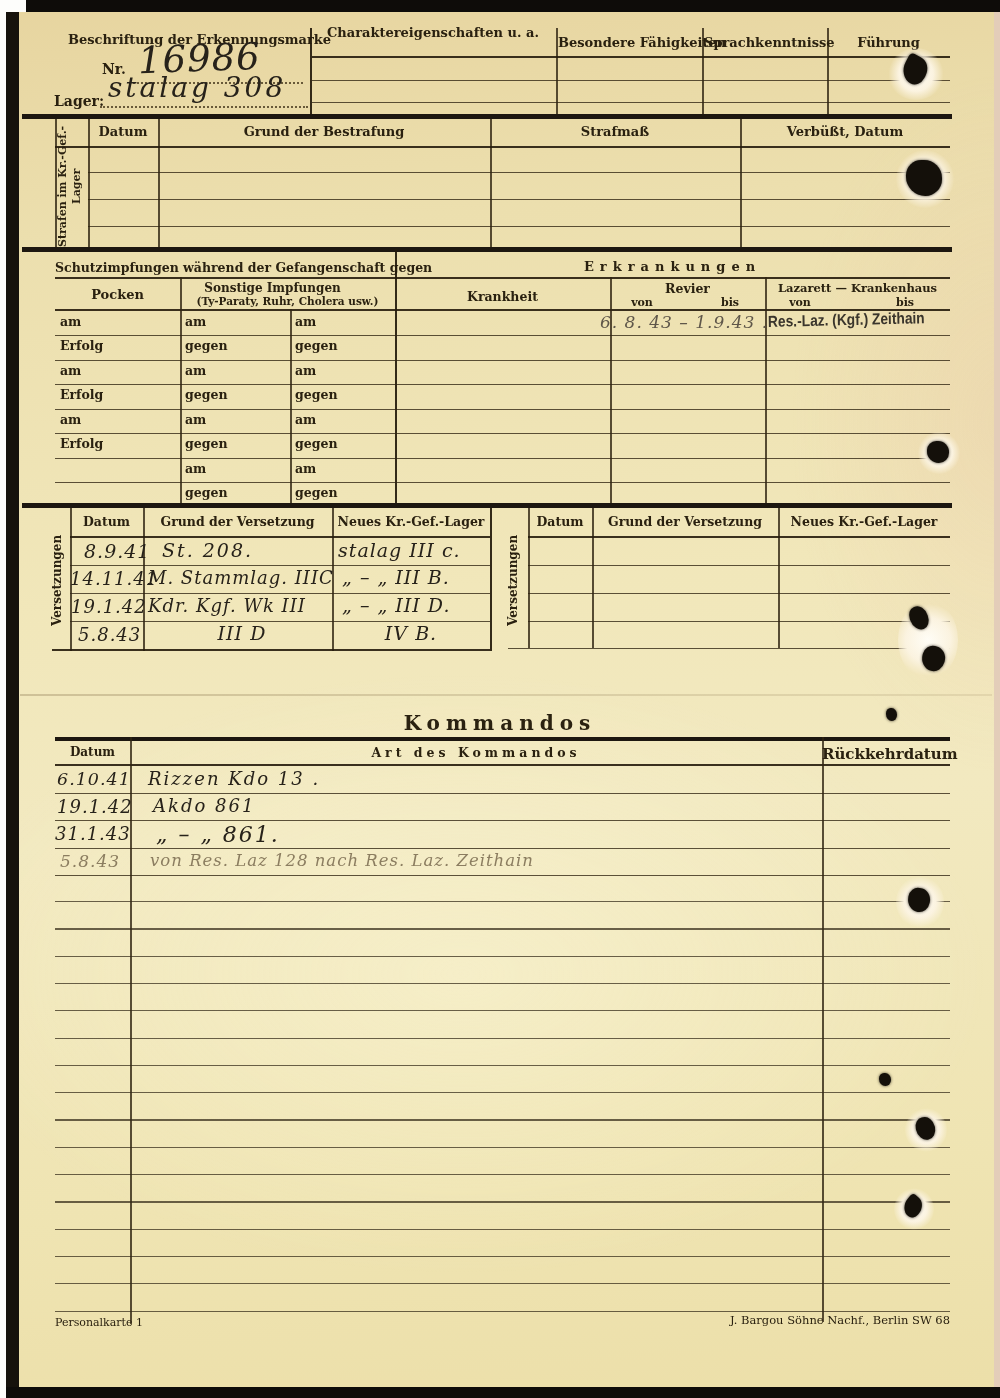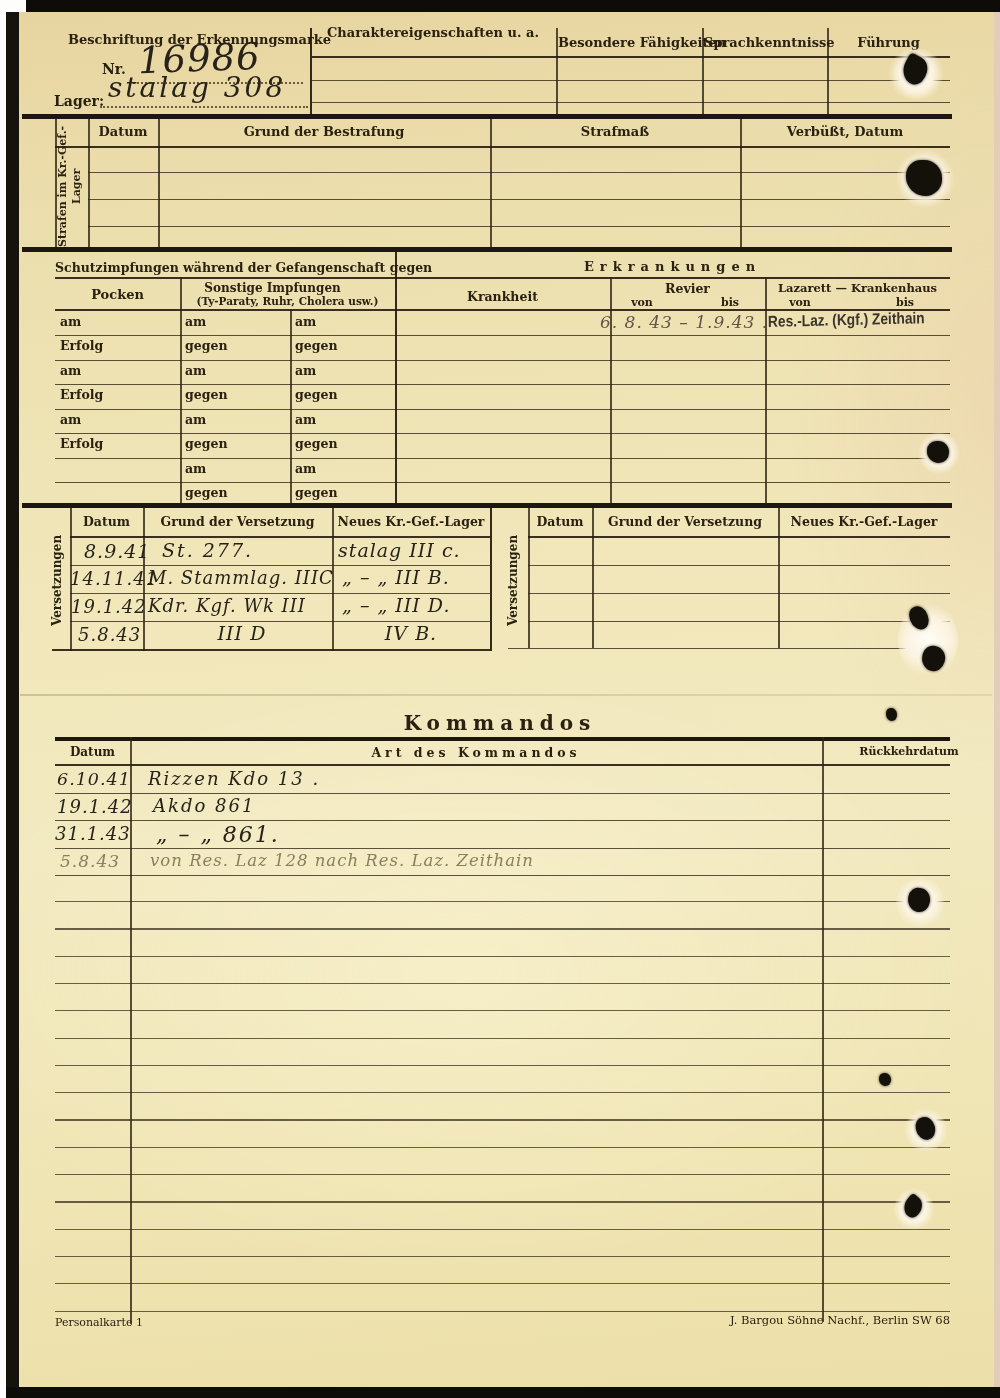--- a/index.html
+++ b/index.html
@@ -157,21 +157,21 @@
   <div class="abs lbl ctr" style="left:143px;top:514px;width:189px;font-size:12.5px;">Grund der Versetzung</div>
   <div class="abs lbl ctr" style="left:332px;top:514px;width:158px;font-size:12.5px;">Neues Kr.-Gef.-Lager</div>
   <div class="abs hlt" style="left:70px;top:536px;width:420px;"></div>
 
   <div class="abs hl" style="left:70px;top:564.5px;width:420px;"></div>
   <div class="abs hl" style="left:70px;top:593px;width:420px;"></div>
   <div class="abs hl" style="left:70px;top:621px;width:420px;"></div>
   <div class="abs hlt" style="left:52px;top:649px;width:438px;"></div>
 
   <div class="abs hw" style="left:74px;top:540px;font-size:19px;margin-left:10px;">8.9.41</div>
-  <div class="abs hw" style="left:162px;top:539px;font-size:19px;letter-spacing:2px;">St. 277.</div>
+  <div class="abs hw" style="left:162px;top:539px;font-size:19px;letter-spacing:2px;">St. 208.</div>
   <div class="abs hw" style="left:338px;top:539px;font-size:19px;">stalag III c.</div>
   <div class="abs hw" style="left:70px;top:568px;font-size:18px;">14.11.41</div>
   <div class="abs hw" style="left:148px;top:567px;font-size:18px;text-align:right;">M. Stammlag. IIIC</div>
   <div class="abs hw" style="left:342px;top:566px;font-size:19px;">„ – „  III B.</div>
   <div class="abs hw" style="left:71px;top:596px;font-size:18px;">19.1.42</div>
   <div class="abs hw" style="left:148px;top:595px;font-size:18px;">Kdr. Kgf. Wk III</div>
   <div class="abs hw" style="left:342px;top:594px;font-size:19px;">„ – „  III D.</div>
   <div class="abs hw" style="left:78px;top:624px;font-size:18px;">5.8.43</div>
   <div class="abs hw ctr" style="left:143px;top:622px;width:198px;font-size:19px;">III D</div>
   <div class="abs hw ctr" style="left:332px;top:622px;width:158px;font-size:19px;">IV B.</div>
@@ -190,21 +190,21 @@
   <div class="abs hl" style="left:528px;top:621px;width:422px;"></div>
   <div class="abs hl" style="left:508px;top:648px;width:442px;"></div>
 
   <div class="abs" style="left:20px;top:694px;width:972px;height:2px;background:linear-gradient(90deg,rgba(115,92,55,.28),rgba(115,92,55,.12));"></div>
 
   <div class="abs lbl ctr" style="left:300px;top:711px;width:400px;font-size:20px;letter-spacing:6px;">Kommandos</div>
   <div class="abs" style="left:55px;top:737px;width:895px;height:3.5px;background:#1d1710;"></div>
 
   <div class="abs lbl ctr" style="left:55px;top:745px;width:75px;font-size:12px;">Datum</div>
   <div class="abs lbl ctr" style="left:130px;top:745px;width:692px;font-size:12.5px;letter-spacing:4px;">Art des Kommandos</div>
-  <div class="abs lbl ctr" style="left:822px;top:745px;width:128px;font-size:11px;padding-left:23px;">Rückkehrdatum</div>
+  <div class="abs lbl ctr" style="left:822px;top:745px;width:128px;font-size:15px;">Rückkehrdatum</div>
   <div class="abs hlt" style="left:55px;top:764px;width:895px;"></div>
 
   <div class="abs vl" style="left:130px;top:737px;height:575px;"></div>
   <div class="abs vl" style="left:822px;top:737px;height:575px;"></div>
 
   <div class="abs hl" style="left:55px;top:792.5px;width:895px;"></div>
   <div class="abs hl" style="left:55px;top:820px;width:895px;"></div>
   <div class="abs hl" style="left:55px;top:847.5px;width:895px;"></div>
   <div class="abs hl" style="left:55px;top:875px;width:895px;"></div>
   <div class="abs rules" style="left:55px;top:875px;width:895px;height:437px;"></div>

